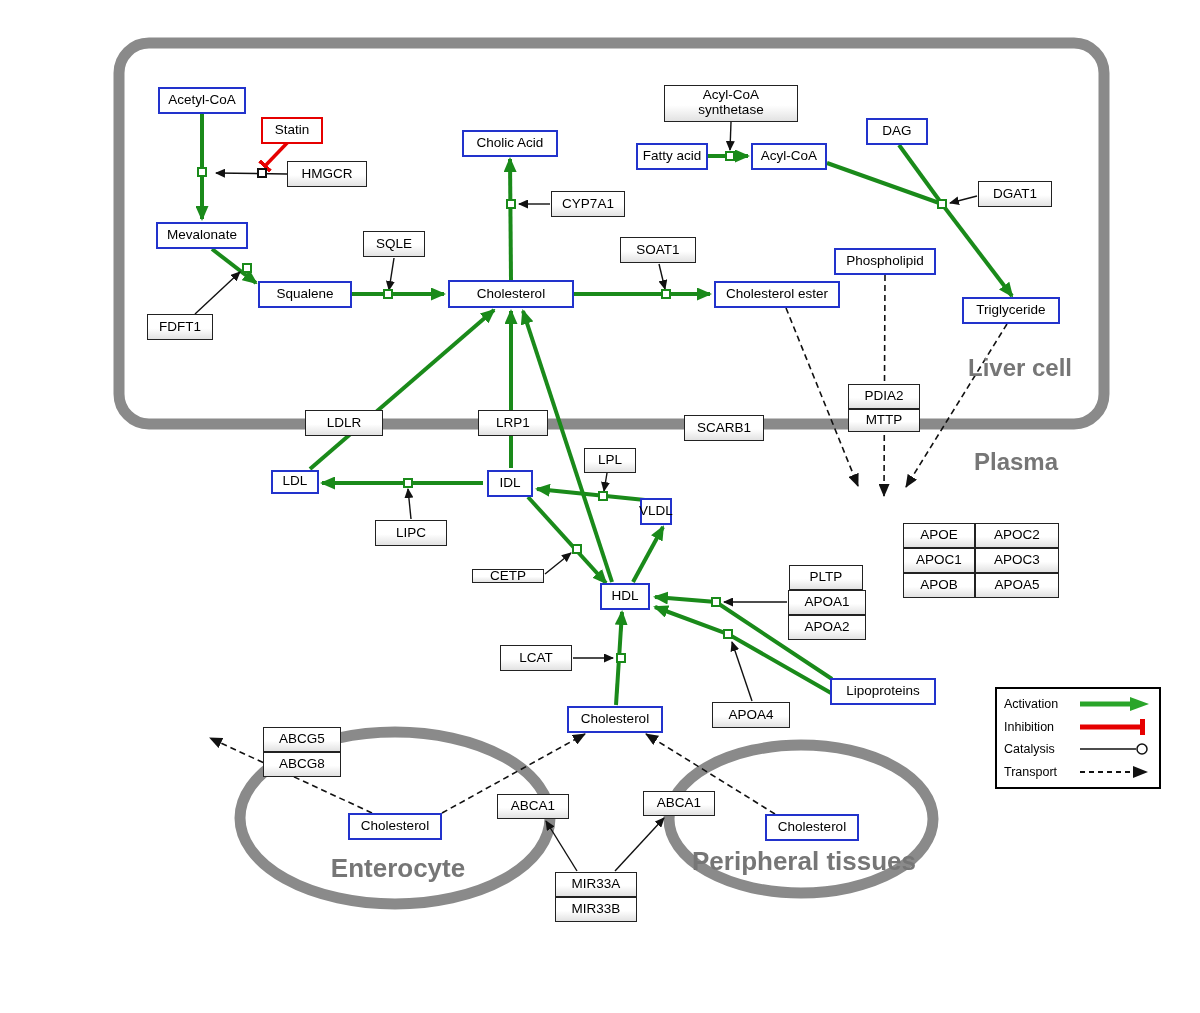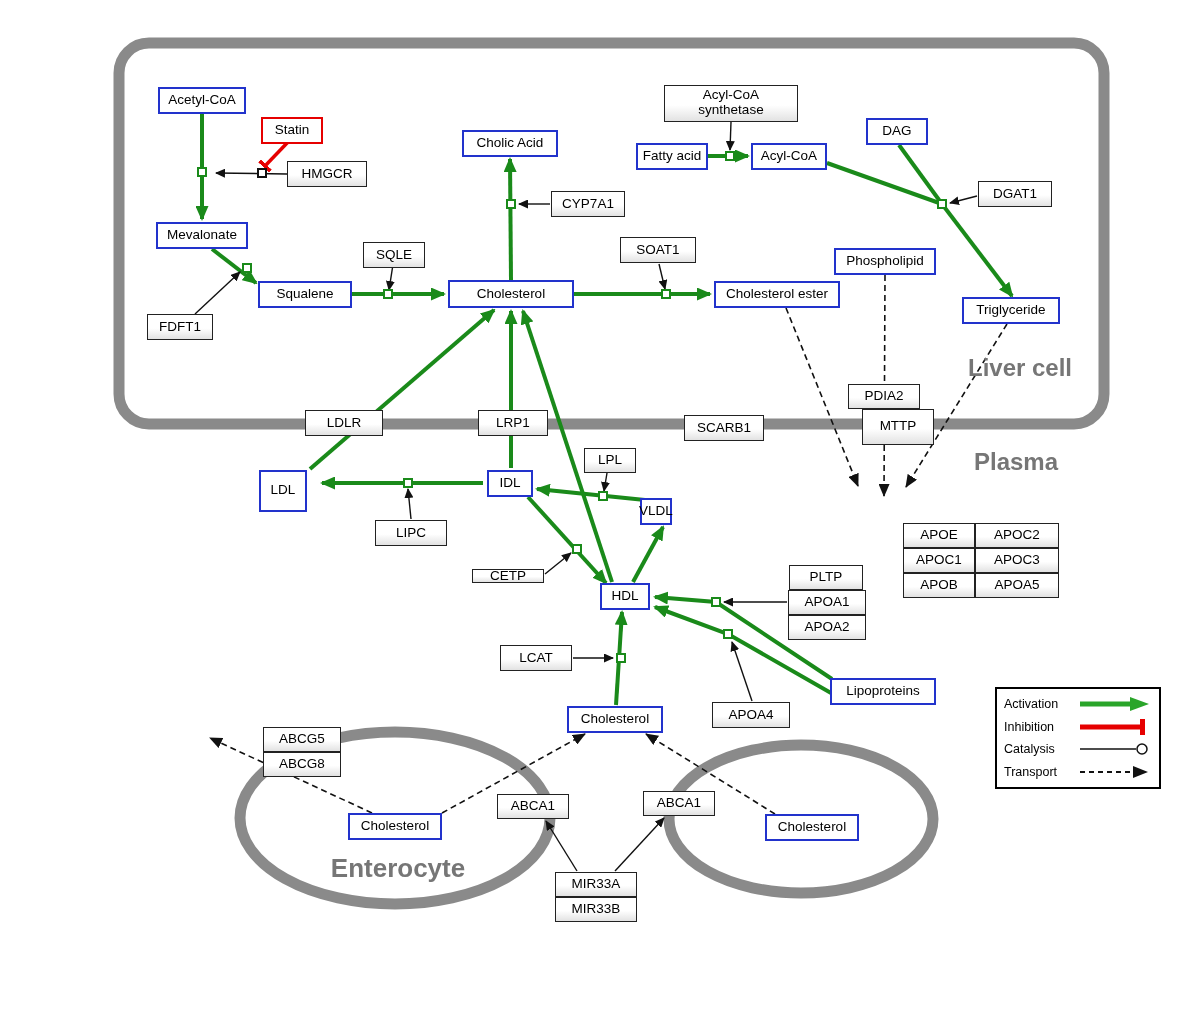--- a/index.html
+++ b/index.html
@@ -129,40 +129,40 @@
       </g>
   </svg>
 
   <div id="nodes">
       <div class="node metabolite" style="left: 158px; top: 86.5px; width: 88px; height: 27px;">Acetyl-CoA</div>
       <div class="node drug" style="left: 261px; top: 116.5px; width: 62px; height: 27px;">Statin</div>
       <div class="node gene" style="left: 287px; top: 161px; width: 80px; height: 26px;">HMGCR</div>
       <div class="node metabolite" style="left: 156px; top: 221.5px; width: 92px; height: 27px;">Mevalonate</div>
       <div class="node gene" style="left: 147px; top: 314px; width: 66px; height: 26px;">FDFT1</div>
       <div class="node metabolite" style="left: 258px; top: 280.5px; width: 94px; height: 27px;">Squalene</div>
-      <div class="node gene" style="left: 363px; top: 242px; width: 62px; height: 26px;">SQLE</div>
+      <div class="node gene" style="left: 363px; top: 231px; width: 62px; height: 26px;">SQLE</div>
       <div class="node metabolite" style="left: 448px; top: 280px; width: 126px; height: 28px;">Cholesterol</div>
       <div class="node metabolite" style="left: 462px; top: 129.5px; width: 96px; height: 27px;">Cholic Acid</div>
       <div class="node gene" style="left: 551px; top: 191px; width: 74px; height: 26px;">CYP7A1</div>
       <div class="node gene" style="left: 620px; top: 237px; width: 76px; height: 26px;">SOAT1</div>
       <div class="node metabolite" style="left: 714px; top: 280.5px; width: 126px; height: 27px;">Cholesterol ester</div>
       <div class="node metabolite" style="left: 636px; top: 142.5px; width: 72px; height: 27px;">Fatty acid</div>
       <div class="node gene" style="left: 664px; top: 84.5px; width: 134px; height: 37px;">Acyl-CoA
 synthetase</div>
       <div class="node metabolite" style="left: 751px; top: 142.5px; width: 76px; height: 27px;">Acyl-CoA</div>
       <div class="node metabolite" style="left: 866px; top: 117.5px; width: 62px; height: 27px;">DAG</div>
       <div class="node gene" style="left: 978px; top: 181px; width: 74px; height: 26px;">DGAT1</div>
       <div class="node metabolite" style="left: 834px; top: 247.5px; width: 102px; height: 27px;">Phospholipid</div>
       <div class="node metabolite" style="left: 962px; top: 296.5px; width: 98px; height: 27px;">Triglyceride</div>
       <div class="node gene" style="left: 848px; top: 383.5px; width: 72px; height: 25px;">PDIA2</div>
-      <div class="node gene" style="left: 848px; top: 408.5px; width: 72px; height: 36px; margin-left: 14px;">MTTP</div>
+      <div class="node gene" style="left: 848px; top: 408.5px; width: 72px; height: 23px;">MTTP</div>
       <div class="node gene" style="left: 305px; top: 410px; width: 78px; height: 26px;">LDLR</div>
       <div class="node gene" style="left: 478px; top: 410px; width: 70px; height: 26px;">LRP1</div>
       <div class="node gene" style="left: 684px; top: 415px; width: 80px; height: 26px;">SCARB1</div>
-      <div class="node metabolite" style="left: 259px; top: 469.5px; width: 48px; height: 42px;">LDL</div>
+      <div class="node metabolite" style="left: 271px; top: 469.5px; width: 48px; height: 24px;">LDL</div>
       <div class="node metabolite" style="left: 487px; top: 469.5px; width: 46px; height: 27px;">IDL</div>
       <div class="node gene" style="left: 375px; top: 520px; width: 72px; height: 26px;">LIPC</div>
       <div class="node gene" style="left: 584px; top: 447.5px; width: 52px; height: 25px;">LPL</div>
       <div class="node metabolite" style="left: 640px; top: 497.5px; width: 32px; height: 27px;">VLDL</div>
       <div class="node gene" style="left: 472px; top: 569px; width: 72px; height: 14px;">CETP</div>
       <div class="node metabolite" style="left: 600px; top: 582.5px; width: 50px; height: 27px;">HDL</div>
       <div class="node gene" style="left: 500px; top: 645px; width: 72px; height: 26px;">LCAT</div>
       <div class="node gene" style="left: 789px; top: 564.5px; width: 74px; height: 25px;">PLTP</div>
       <div class="node gene" style="left: 788px; top: 589.5px; width: 78px; height: 25px;">APOA1</div>
       <div class="node gene" style="left: 788px; top: 614.5px; width: 78px; height: 25px;">APOA2</div>
@@ -181,20 +181,21 @@
       <div class="node gene" style="left: 497px; top: 793.5px; width: 72px; height: 25px;">ABCA1</div>
       <div class="node gene" style="left: 643px; top: 790.5px; width: 72px; height: 25px;">ABCA1</div>
       <div class="node metabolite" style="left: 765px; top: 813.5px; width: 94px; height: 27px;">Cholesterol</div>
       <div class="node gene" style="left: 555px; top: 871.5px; width: 82px; height: 25px;">MIR33A</div>
       <div class="node gene" style="left: 555px; top: 896.5px; width: 82px; height: 25px;">MIR33B</div>
     </div>
 
   <div class="comp-label lg" style="left:1020px;top:368px;text-align:right;">Liver cell</div>
   <div class="comp-label lg" style="left:1016px;top:462px;">Plasma</div>
   <div class="comp-label md" style="left:398px;top:868px;">Enterocyte</div>
+  <div class="comp-label md" style="left:804px;top:861px;">Peripheral tissues</div>
 
   <div class="legend">
     <div class="legend-row">
       <span>Activation</span>
       <svg width="74" height="18">
         <line x1="2" y1="9" x2="52" y2="9" stroke="#2aa52a" stroke-width="5"></line>
         <polygon points="52,2 71,9 52,16" fill="#2aa52a"></polygon>
       </svg>
     </div>
     <div class="legend-row">

